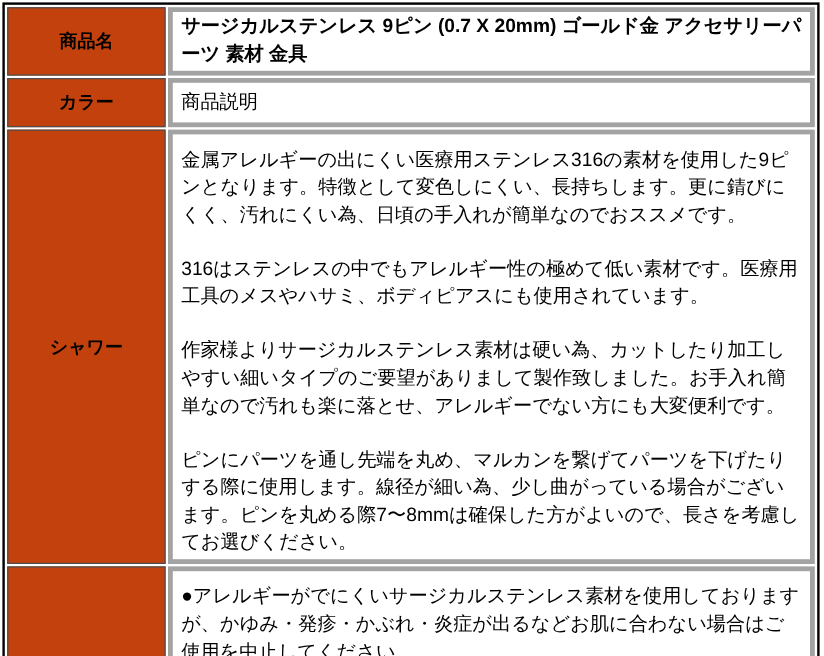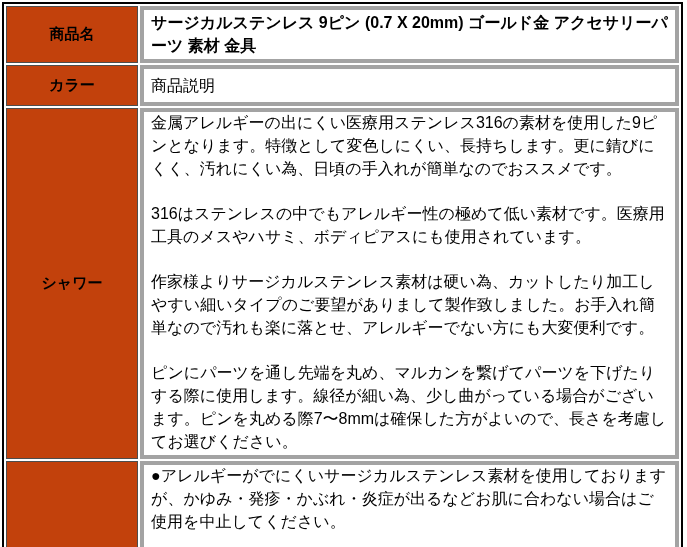--- a/index.html
+++ b/index.html
@@ -35,21 +35,21 @@
     font-size: 16px;
     line-height: 1.42;
     padding: 2px 7px;
     vertical-align: middle;
     white-space: pre-line;
     overflow: hidden;
   }
   td.value.bold { font-weight: bold; }
   td.value.top {
     vertical-align: top;
-    padding-top: 0;
+    padding-top: 11px;
   }
   tr.row-single th, tr.row-single td { height: 29px; }
   tr.row-desc th, tr.row-desc td { height: 240px; }
   tr.row-notes th, tr.row-notes td { height: 118px; }
 </style>
 </head>
 <body>
 
 <table class="spec">
   <tbody>

